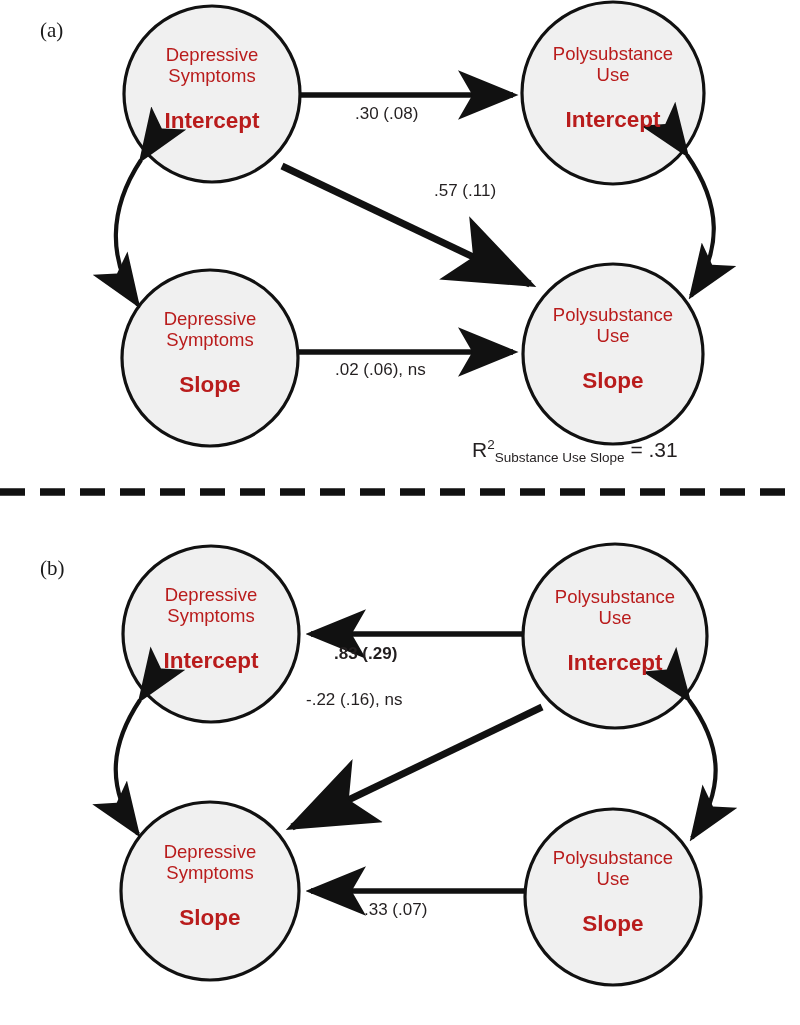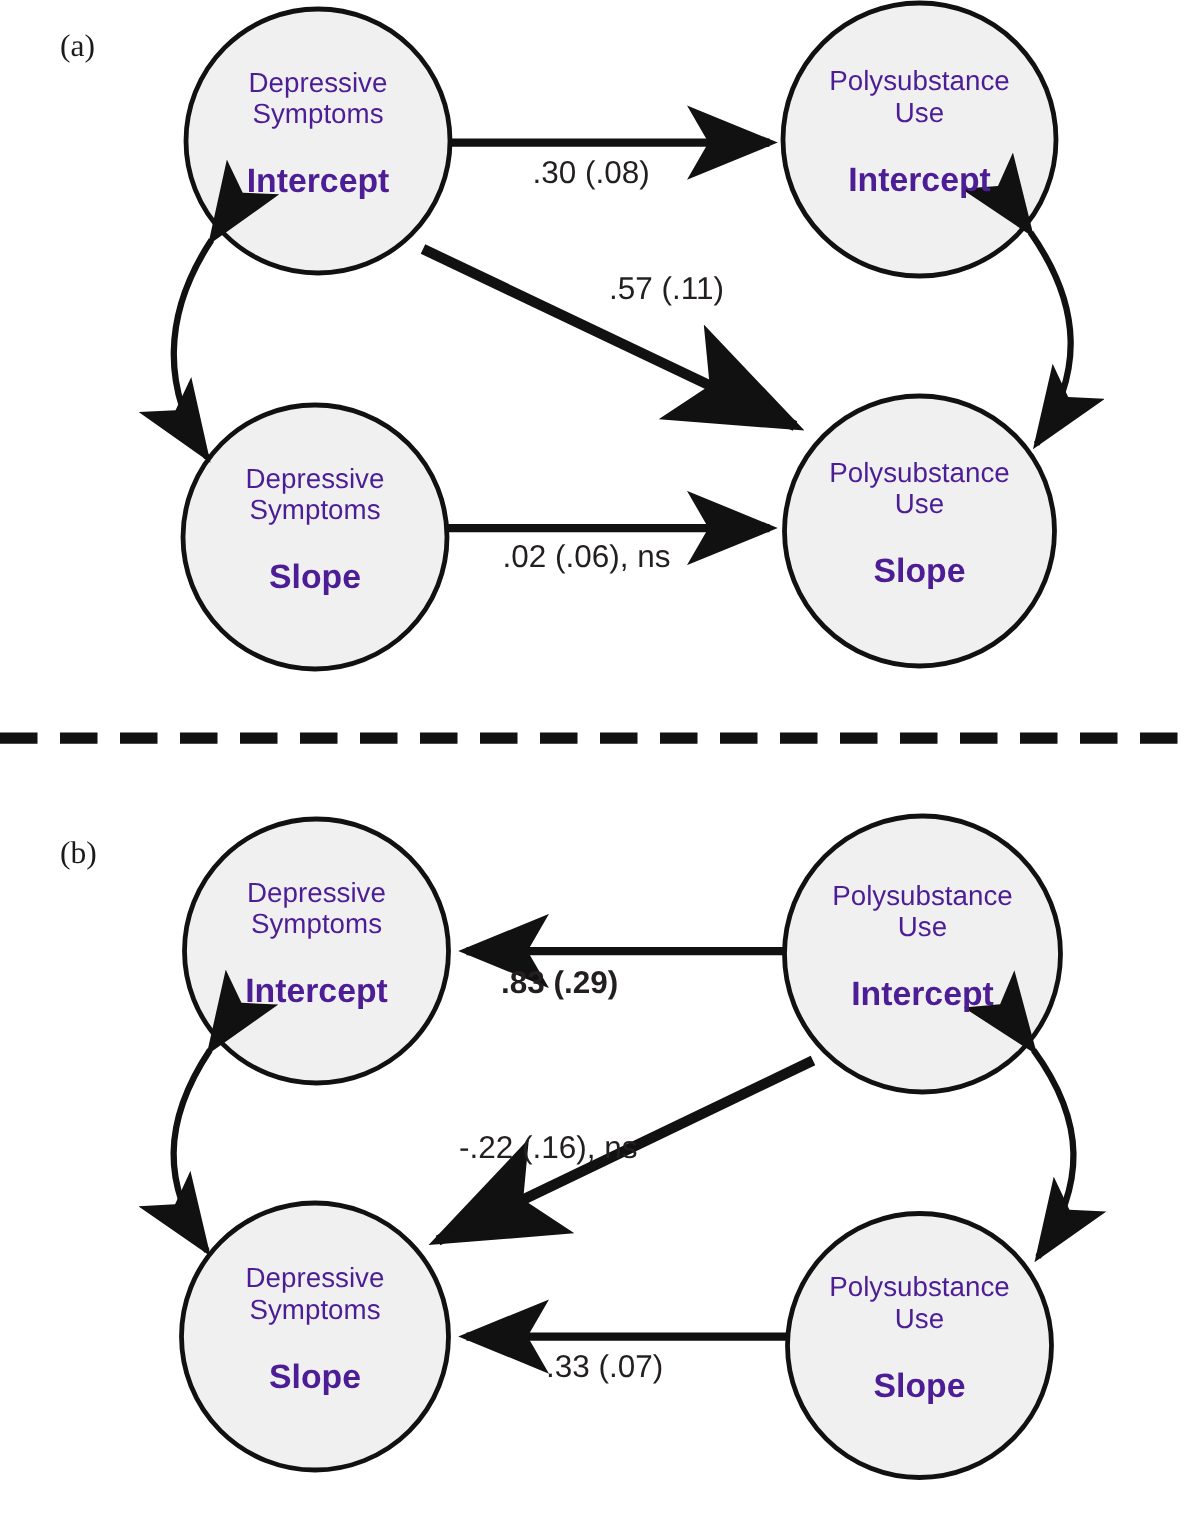--- a/index.html
+++ b/index.html
@@ -25,21 +25,21 @@
     height: 1025px;
   }
   .node-circle {
     fill: #f0f0f0;
     stroke: #111111;
     stroke-width: 3.2;
   }
   .node-label {
     position: absolute;
     text-align: center;
-    color: #4c1d95;
+    color: #b91c1c;
     line-height: 1.14;
     pointer-events: none;
   }
   .node-label .l1,
   .node-label .l2 {
     display: block;
     font-size: 18.5px;
     font-weight: 400;
   }
   .node-label .l3 {
@@ -50,21 +50,21 @@
     text-align: center;
   }
   .panel-tag {
     position: absolute;
     font-family: "Liberation Serif", serif;
     font-size: 21px;
     color: #1a1a1a;
   }
   .path-label {
     position: absolute;
-    font-size: 21px;
+    font-size: 17px;
     color: #231f20;
     white-space: nowrap;
   }
   .path-label .ns {
   }
   .r2-label {
     position: absolute;
     font-size: 21px;
     color: #231f20;
     white-space: nowrap;
@@ -164,29 +164,32 @@
   <div class="node-label" style="left:513px; top:304px; width:200px;">
     <span class="l1">Polysubstance</span>
     <span class="l2">Use</span>
     <span class="l3">Slope</span>
   </div>
 
   <div class="path-label" style="left:355px; top:104px;">
     <span>.30 (.08)</span>
   </div>
 
-  <div class="path-label" style="left:406px; top:181px;">
+  <div class="path-label" style="left:434px; top:181px;">
     <span>.57 (.11)</span>
   </div>
 
   <div class="path-label" style="left:335px; top:360px;">
     <span>.02 (.06),</span>
     <span class="ns">ns</span>
   </div>
 
+  <div class="r2-label" style="left:472px; top:437px;">
+    <span>R</span><span class="sup">2</span><span class="sub">Substance Use Slope</span> <span>= .31</span>
+  </div>
 
   <div class="node-label" style="left:111px; top:584px; width:200px;">
     <span class="l1">Depressive</span>
     <span class="l2">Symptoms</span>
     <span class="l3">Intercept</span>
   </div>
 
   <div class="node-label" style="left:515px; top:586px; width:200px;">
     <span class="l1">Polysubstance</span>
     <span class="l2">Use</span>
@@ -202,21 +205,21 @@
   <div class="node-label" style="left:513px; top:847px; width:200px;">
     <span class="l1">Polysubstance</span>
     <span class="l2">Use</span>
     <span class="l3">Slope</span>
   </div>
 
   <div class="path-label" style="left:334px; top:644px;font-weight:bold;">
     <span>.83 (.29)</span>
   </div>
 
-  <div class="path-label" style="left:306px; top:754px;">
+  <div class="path-label" style="left:306px; top:690px;">
     <span>-.22 (.16),</span>
     <span class="ns">ns</span>
   </div>
 
   <div class="path-label" style="left:364px; top:900px;">
     <span>.33 (.07)</span>
   </div>
 
 
 </div>

